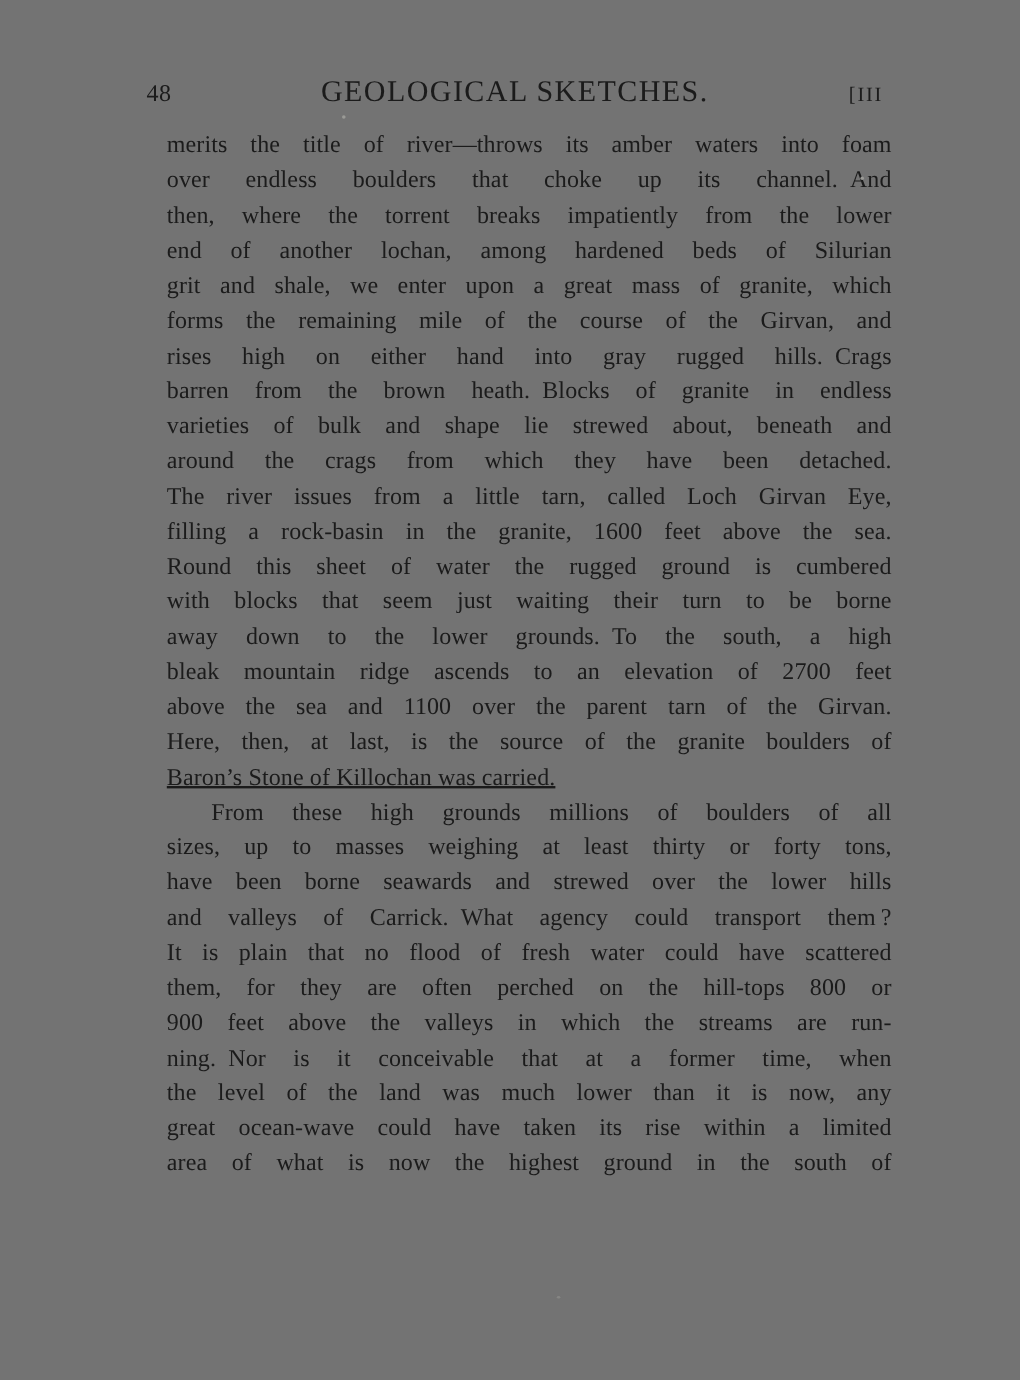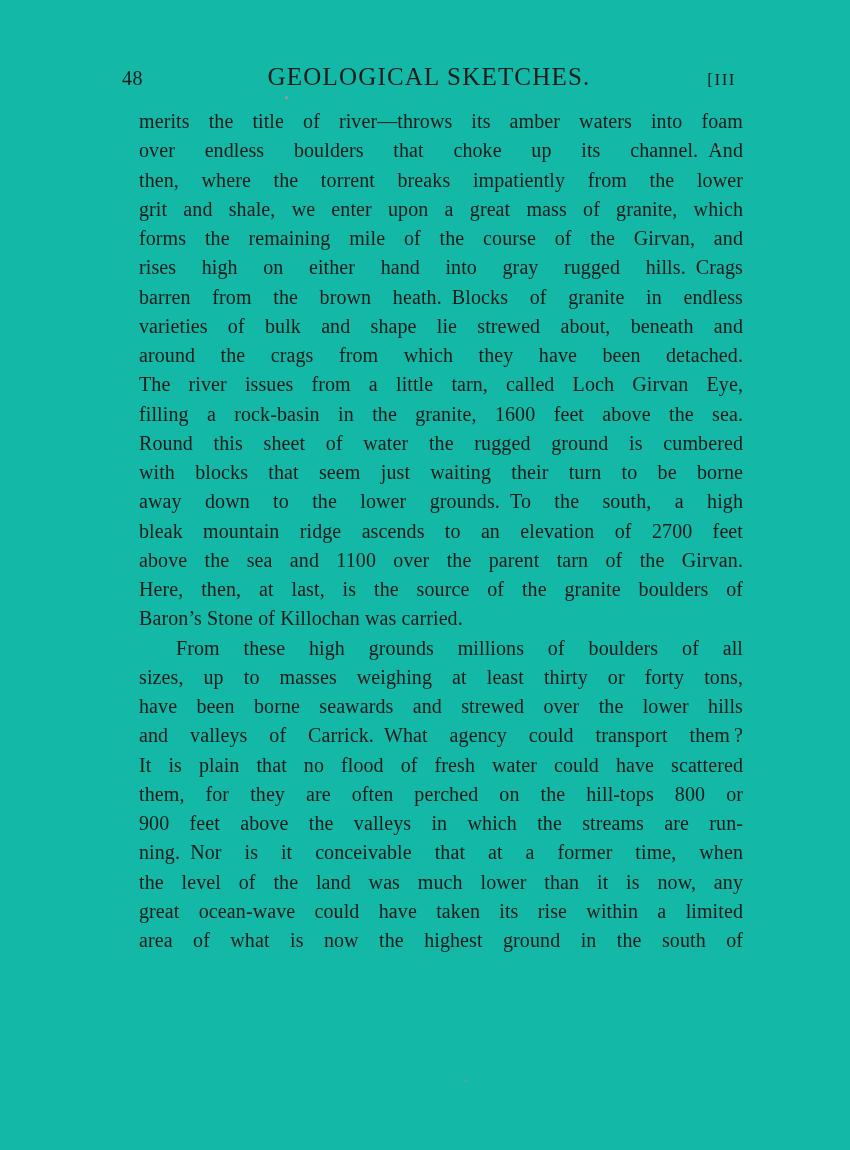--- a/index.html
+++ b/index.html
@@ -5,21 +5,21 @@
   html, body {
     margin: 0;
     padding: 0;
     background: #e8e8e6;
   }
   .page {
     position: relative;
     width: 850px;
     height: 1150px;
     margin: 0 auto;
-    background: #14b8a6;
+    background: #737373;
     color: #1b1b1b;
     font-family: "Liberation Serif", "DejaVu Serif", serif;
     overflow: hidden;
   }
   .page-header {
     position: absolute;
     top: 64px;
     left: 122px;
     width: 614px;
     display: flex;
@@ -54,20 +54,21 @@
     letter-spacing: 0.1px;
     margin-left: 17px;
   }
   .line {
     text-align: justify;
     text-align-last: justify;
     min-height: 29.25px;
   }
   .line.para-end {
     text-align-last: left;
+    text-decoration: underline;
   }
   .line.para-start {
     text-indent: 37px;
   }
   .scan-speck {
     position: absolute;
     background: #9a9a96;
     border-radius: 50%;
   }
   .speck-1 { left: 285px; top: 96px;  width: 3px; height: 3px; }
@@ -82,20 +83,21 @@
   <div class="page-header">
     <span class="page-number">48</span>
     <span class="running-title">GEOLOGICAL SKETCHES.</span>
     <span class="chapter-marker">[III</span>
   </div>
 
   <div class="page-text">
     <div class="line">merits the title of river—throws its amber waters into foam</div>
     <div class="line">over endless boulders that choke up its channel. And</div>
     <div class="line">then, where the torrent breaks impatiently from the lower</div>
+    <div class="line">end of another lochan, among hardened beds of Silurian</div>
     <div class="line">grit and shale, we enter upon a great mass of granite, which</div>
     <div class="line">forms the remaining mile of the course of the Girvan, and</div>
     <div class="line">rises high on either hand into gray rugged hills. Crags</div>
     <div class="line">barren from the brown heath. Blocks of granite in endless</div>
     <div class="line">varieties of bulk and shape lie strewed about, beneath and</div>
     <div class="line">around the crags from which they have been detached.</div>
     <div class="line">The river issues from a little tarn, called Loch Girvan Eye,</div>
     <div class="line">filling a rock-basin in the granite, 1600 feet above the sea.</div>
     <div class="line">Round this sheet of water the rugged ground is cumbered</div>
     <div class="line">with blocks that seem just waiting their turn to be borne</div>

